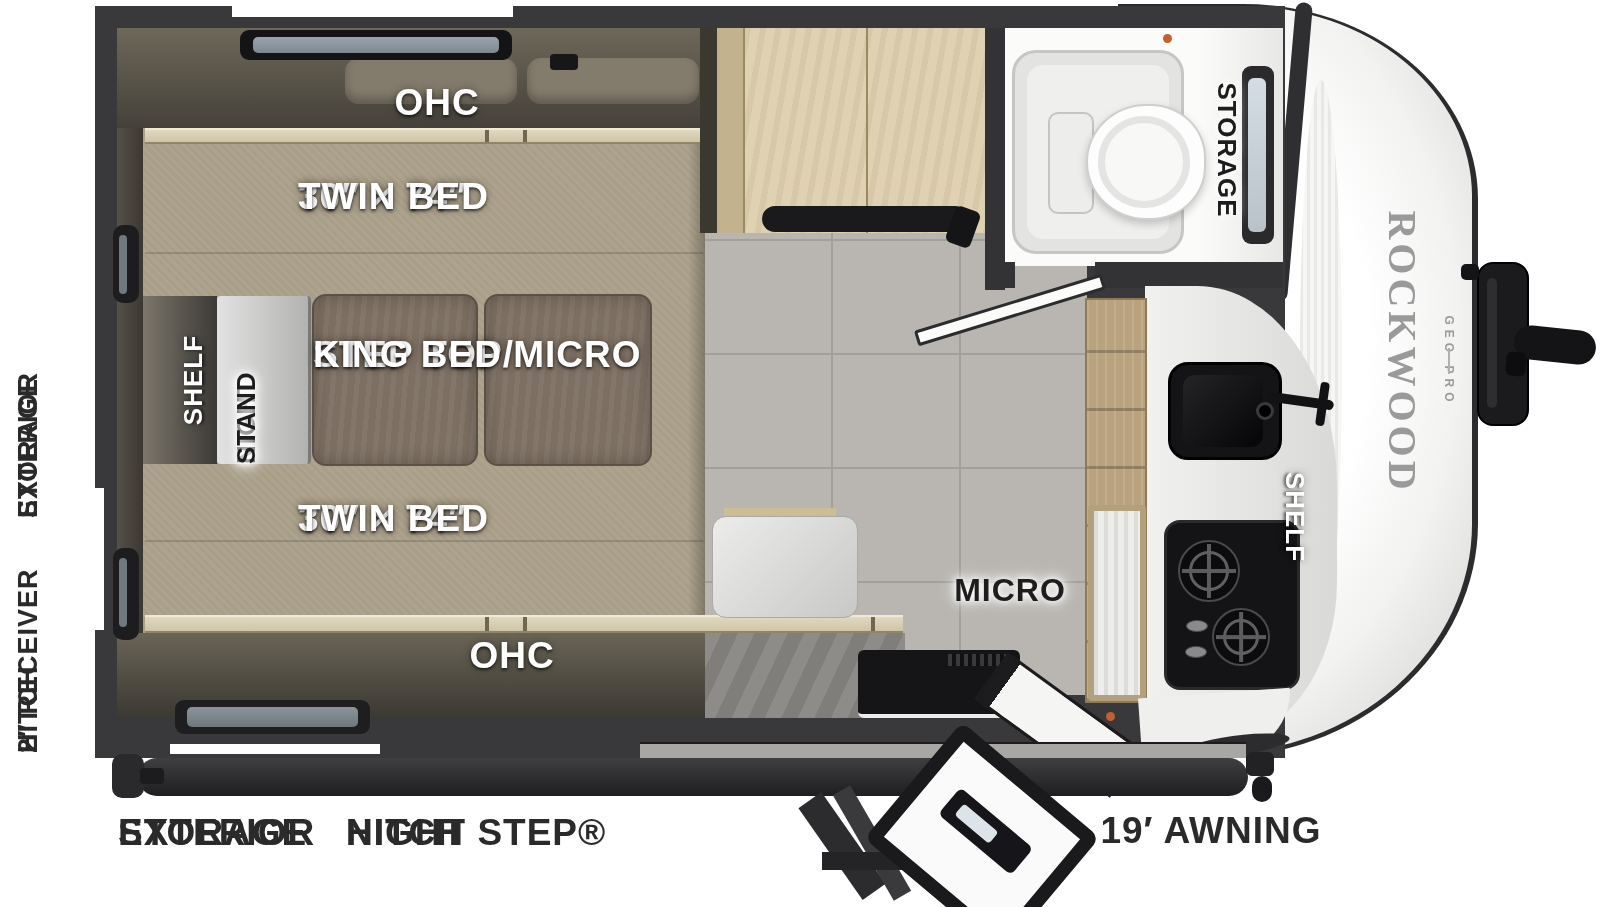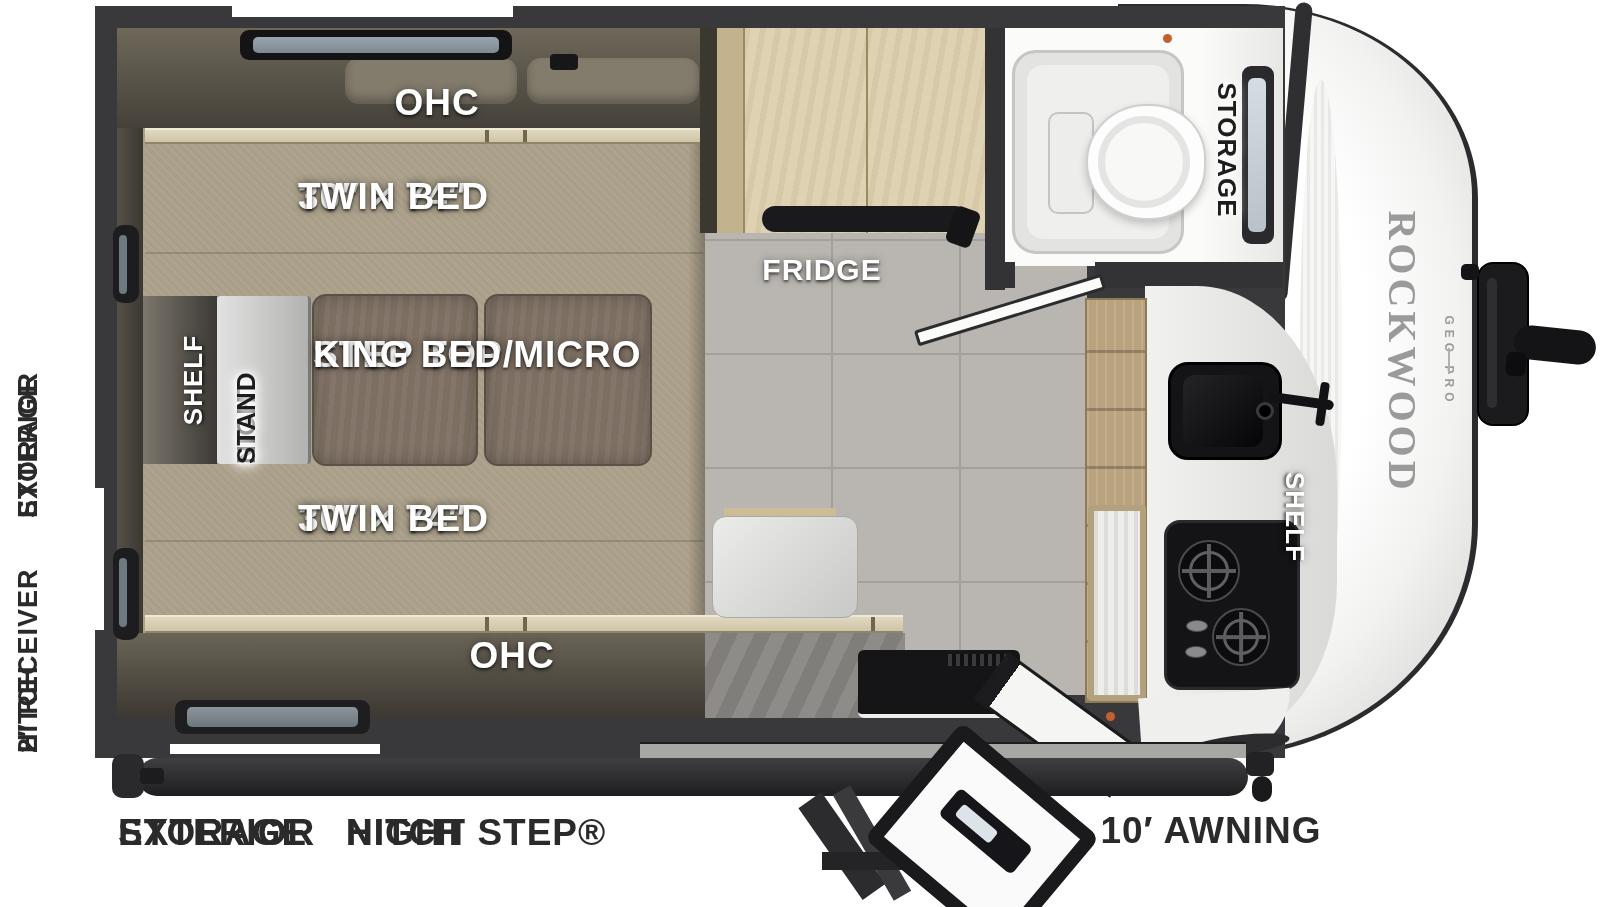--- a/index.html
+++ b/index.html
@@ -305,21 +305,21 @@
   </div>
   <div class="lbl lbl-white big" id="lbl-table">
     <div>STEP TOP/</div>
     <div>KING BED MICRO</div>
   </div>
   <div class="lbl lbl-white big" id="lbl-bed-bottom">
     <div>30″ × 74″</div>
     <div>TWIN BED</div>
   </div>
   <div class="lbl lbl-white big" id="lbl-ohc-bottom">OHC</div>
-  <div class="lbl lbl-white mid" id="lbl-fridge">FRIDGE</div>
+  <div class="lbl lbl-glow" id="lbl-micro">MICRO</div>
   <div class="lbl lbl-white vert rot-ccw" id="lbl-shelf-bedroom">SHELF</div>
   <div class="lbl lbl-glow vert rot-ccw" id="lbl-nightstand">
     <div>NIGHT</div>
     <div>STAND</div>
   </div>
   <div class="lbl lbl-glow vert rot-cw" id="lbl-bath-storage">STORAGE</div>
   <div class="lbl lbl-white vert rot-cw" id="lbl-kitchen-shelf">SHELF</div>
 
   <div class="lbl lbl-dark rot-ccw" id="lbl-left-storage">
     <div>EXTERIOR</div>
@@ -330,21 +330,21 @@
     <div>HITCH</div>
   </div>
   <div class="lbl lbl-dark big" id="lbl-bottom-storage">
     <div>EXTERIOR</div>
     <div>STORAGE</div>
   </div>
   <div class="lbl lbl-dark big" id="lbl-bottom-entry">
     <div>NIGHT STEP®</div>
     <div>HITCH</div>
   </div>
-  <div class="lbl lbl-dark big" id="lbl-awning">10′ AWNING</div>
+  <div class="lbl lbl-dark big" id="lbl-awning">19′ AWNING</div>
 
   <div class="rot-cw" id="brand-rockwood">ROCKWOOD</div>
   <div class="rot-cw" id="brand-geopro">
     <span class="brand-rule"></span>
     <span>GEO PRO</span>
     <span class="brand-rule"></span>
   </div>
 
 </div>
 

